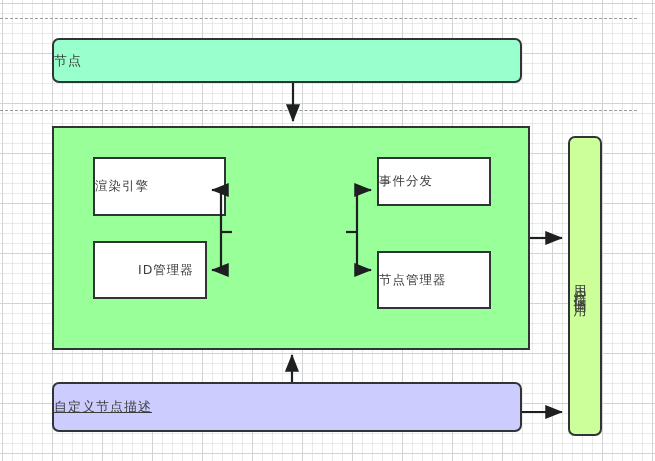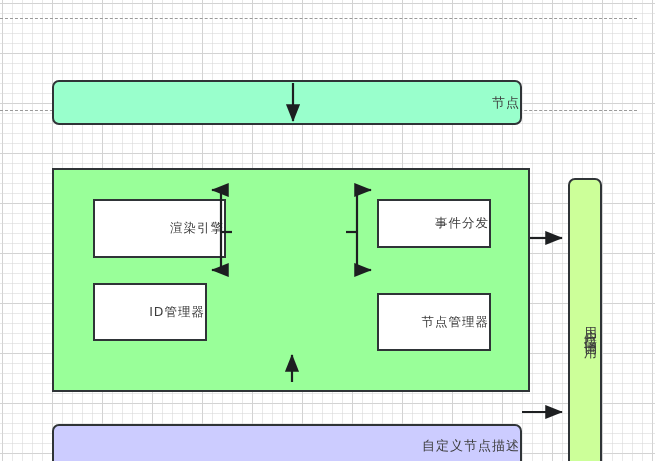--- a/index.html
+++ b/index.html
@@ -27,26 +27,25 @@
     left: 0;
     height: 0;
     border-top: 1px dashed #9a9a9a;
   }
   .node {
     position: absolute;
     box-sizing: border-box;
     border: 2px solid #2f3437;
     display: flex;
     align-items: center;
-    justify-content: flex-end;
+    justify-content: flex-start;
     color: #3c3c3c;
     font-size: 13px;
     letter-spacing: 1px;
     line-height: 1.5;
-    margin-top: 42px;
   }
   .rounded { border-radius: 7px; }
   .plain {
     border: 2px solid #2f3437;
     background: #ffffff;
     font-size: 12.5px;
   }
   .vertlabel {
     writing-mode: vertical-rl;
     text-orientation: upright;
@@ -72,34 +71,34 @@
   <div class="node rounded" style="left:52px; top:38px; width:470px; height:45px; background:#99ffcc;">
     <span>节点</span>
   </div>
 
   <div class="node" style="left:52px; top:126px; width:478px; height:224px; background:#99ff99;"></div>
 
   <div class="node plain" style="left:93px; top:157px; width:133px; height:59px;">
     <span>渲染引擎</span>
   </div>
 
-  <div class="node plain" style="left:93px; top:241px; width:114px; height:58px;">
+  <div class="node plain" style="left:93px; top:241px; width:114px; height:58px;padding-left:43px;">
     <span>ID管理器</span>
   </div>
 
 
   <div class="node plain" style="left:377px; top:157px; width:114px; height:49px;">
     <span>事件分发</span>
   </div>
 
   <div class="node plain" style="left:377px; top:251px; width:114px; height:58px;">
     <span>节点管理器</span>
   </div>
 
-  <div class="node rounded" style="left:52px; top:382px; width:470px; height:44px; background:#ccccff;">
+  <div class="node rounded" style="left:52px; top:382px; width:470px; height:50px; background:#ccccff;text-decoration:underline;">
     <span>自定义节点描述</span>
   </div>
 
   <div class="node rounded" style="left:568px; top:136px; width:34px; height:300px; background:#ccff99;">
     <span class="vertlabel">用户接口调用</span>
   </div>
 
   <svg class="svg-layer" viewBox="0 0 655 461">
     <defs>
       <marker id="ah" markerWidth="9" markerHeight="9" refX="7.6" refY="3.2" orient="auto" markerUnits="strokeWidth">

